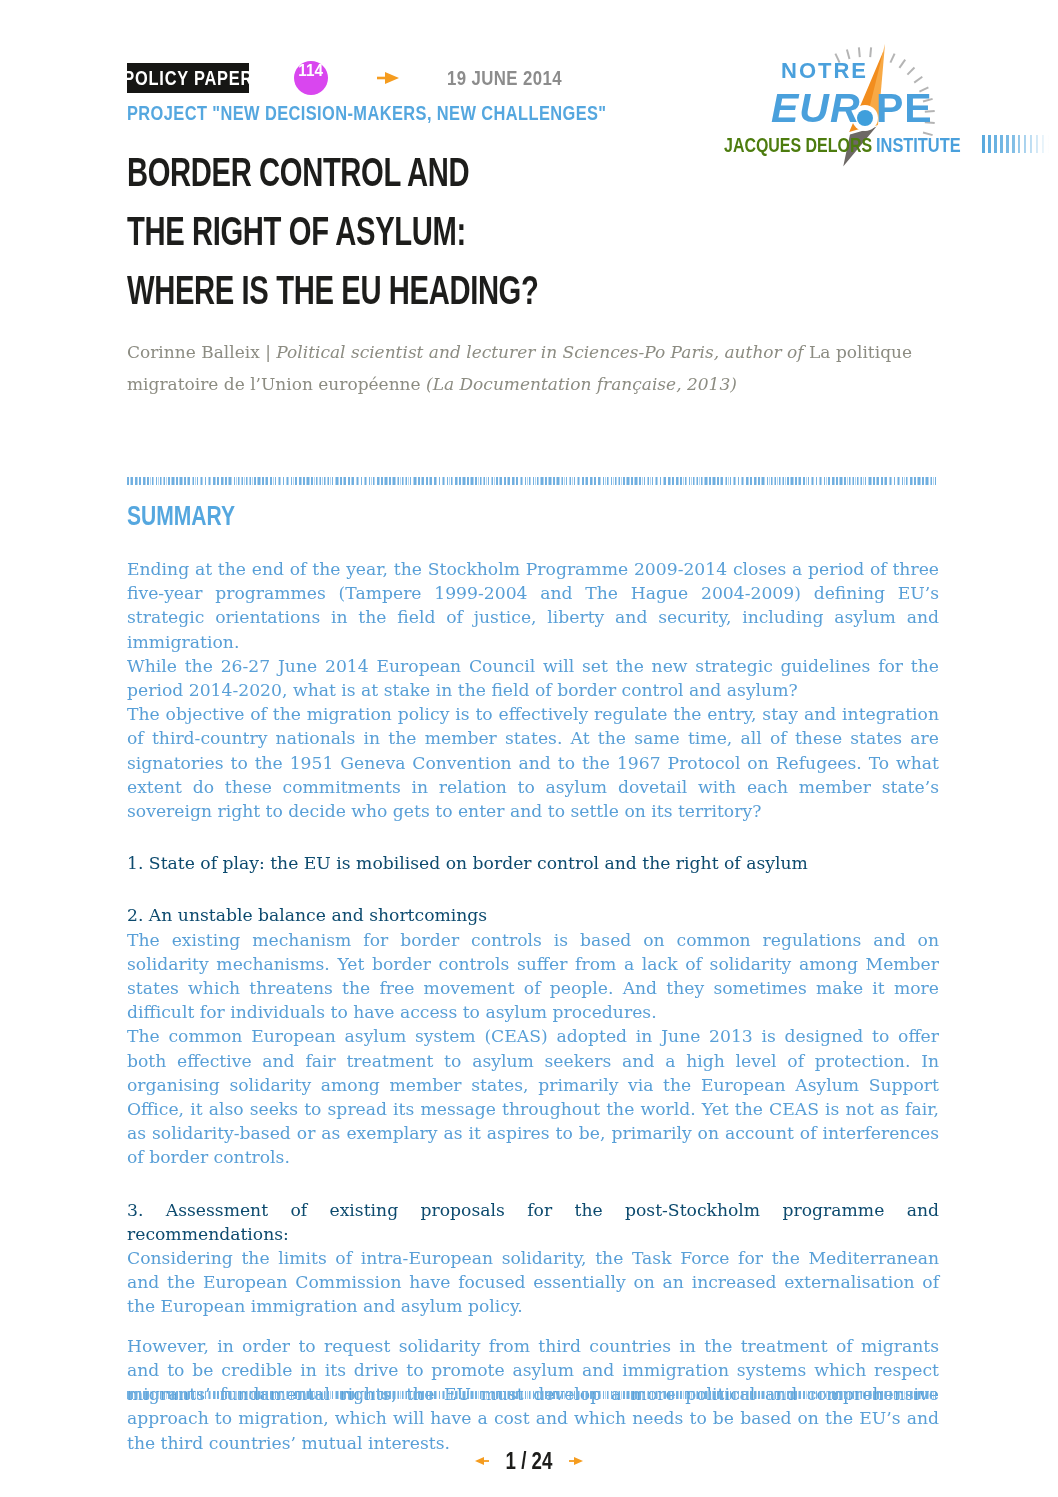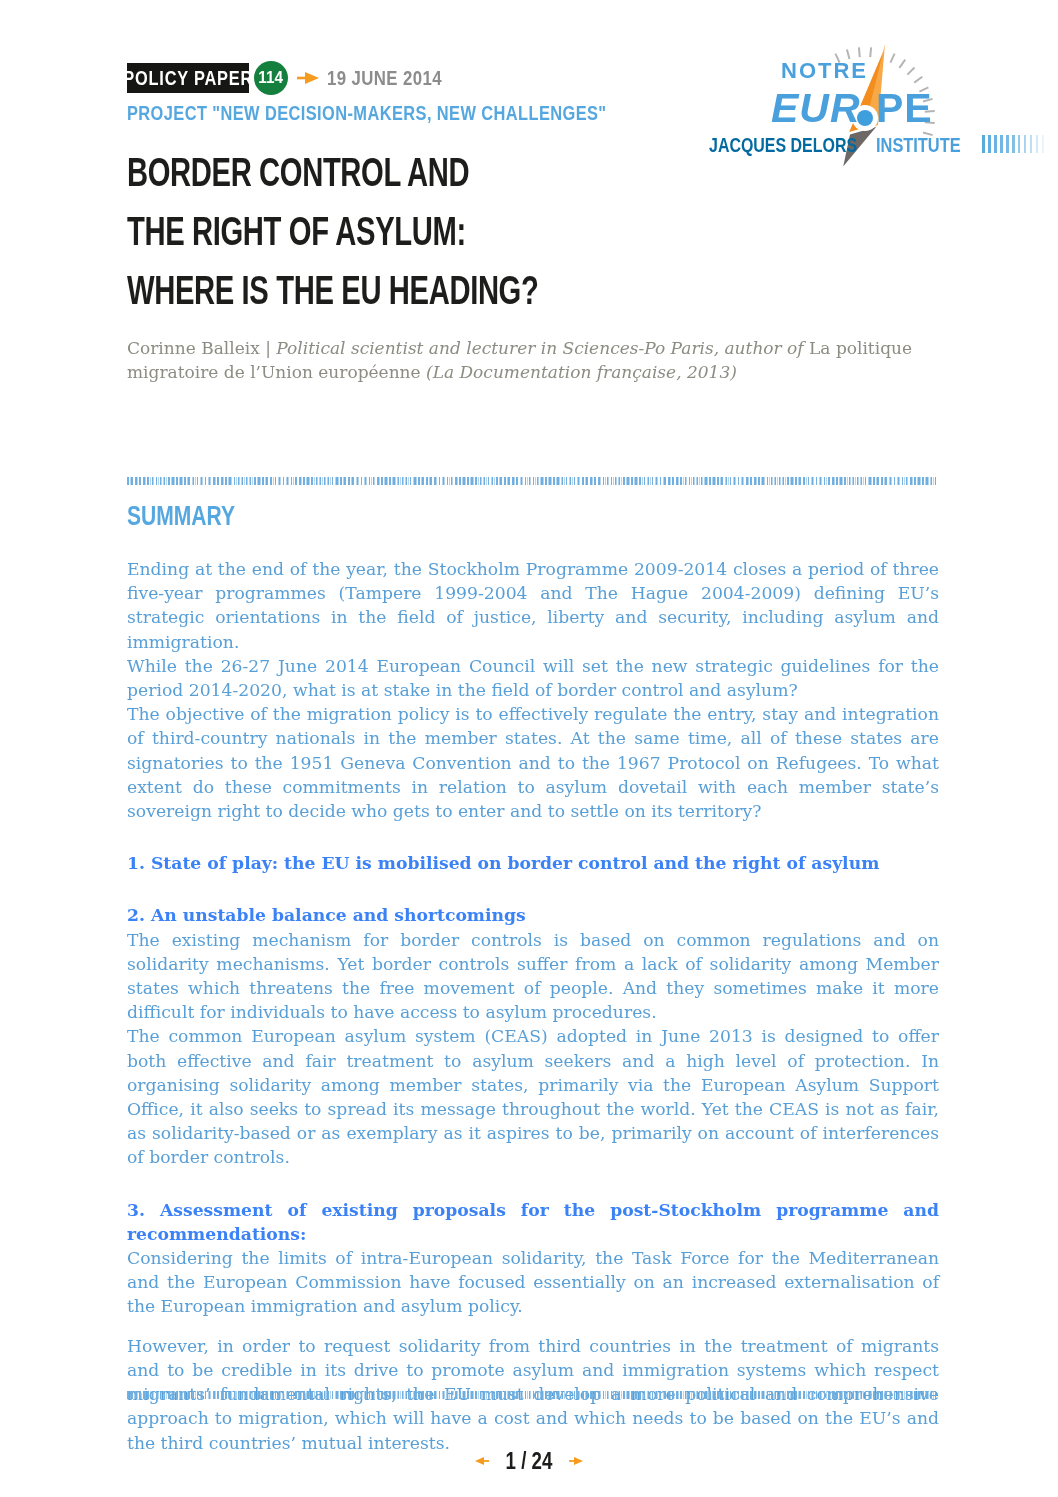--- a/index.html
+++ b/index.html
@@ -3,58 +3,58 @@
 <meta charset="utf-8">
 <style>
   * { margin:0; padding:0; box-sizing:border-box; }
   html,body { background:#e8e8e8; }
   .page {
     position:relative; width:1058px; height:1497px; margin:0 auto;
     background:#ffffff; overflow:hidden;
     font-family:"Liberation Sans", sans-serif;
   }
   
-  .header-row { position:absolute; left:127px; top:61px; height:34px; display:flex; align-items:center; }
+  .header-row { position:absolute; left:127px; top:61px; height:34px; display:flex; align-items:center;gap:40px; }
   .badge {
     width:122px; height:30px; background:#161614; color:#ffffff;
     display:flex; align-items:center; justify-content:center;
   }
   .badge span { font-size:21px; font-weight:700; letter-spacing:1px; transform:scaleX(0.78); white-space:nowrap; }
   .issue-circle {
     width:34px; height:34px; margin-left:5px; border-radius:50%;
-    background:#15803d; color:#fff; display:flex; align-items:center; justify-content:center;
+    background:#d946ef; color:#fff; display:flex; justify-content:center;
   }
   .issue-circle span { font-size:17px; font-weight:700; transform:scaleX(0.9); }
   .hdr-arrow { margin-left:9px; display:flex; align-items:center; }
   .date { margin-left:7px; font-size:21px; font-weight:700; color:#8c8c8c; letter-spacing:0.5px; transform:scaleX(0.8); transform-origin:0 50%; white-space:nowrap; }
   .project-line {
     position:absolute; left:127px; top:102px; font-size:20px; font-weight:700;
     color:#55a7df; letter-spacing:0.5px; transform:scaleX(0.82); transform-origin:0 0; white-space:nowrap;
   }
   
   .logo { position:absolute; left:700px; top:38px; width:358px; height:138px; }
   .logo-notre { position:absolute; left:81px; top:20px; font-size:22px; font-weight:700; letter-spacing:2px; color:#4aa0dc; }
   .logo-eur  { position:absolute; left:71px; top:47px; font-size:41px; font-weight:700; color:#4aa0dc; letter-spacing:1px;font-style:italic; }
   .logo-pe   { position:absolute; left:176px; top:47px; font-size:41px; font-weight:700; color:#4aa0dc; letter-spacing:1px; }
-  .logo-line3 { position:absolute; left:9px; top:95px; font-size:21px; font-weight:700; color:#0369a1; white-space:nowrap; }
+  .logo-line3 { position:absolute; left:24px; top:95px; font-size:21px; font-weight:700; color:#4d7c0f; white-space:nowrap; }
   .logo-jd  { display:inline-block; transform:scaleX(0.76); transform-origin:0 50%; }
   .logo-inst { position:absolute; left:176px; top:95px; font-size:21px; font-weight:700; color:#4aa0dc; transform:scaleX(0.78); transform-origin:0 50%; }
   .logo-ticks {
     position:absolute; left:282px; top:97px; width:70px; height:18px;
     background:
       linear-gradient(90deg, rgba(255,255,255,0) 0%, rgba(255,255,255,0.25) 45%, #ffffff 96%),
       repeating-linear-gradient(90deg, #58a9de 0 2.5px, rgba(255,255,255,0) 2.5px 6px);
   }
   .logo-svg { position:absolute; inset:0; pointer-events:none; }
   
   .title { position:absolute; left:127px; top:143px; color:#1d1d1b; font-weight:700; font-size:40px; line-height:59px; }
   .title .line { transform:scaleX(0.73); transform-origin:0 50%; white-space:nowrap; letter-spacing:-0.5px; }
   .author {
     position:absolute; left:127px; top:336px; width:814px;
-    font-family:"DejaVu Serif", serif; font-size:17px; line-height:24px; color:#8c8c82;
+    font-family:"DejaVu Serif", serif; font-size:17px; line-height:32px; color:#8c8c82;
   }
   .author .it { font-style:italic; }
   
   .sep {
     position:absolute; left:127px; width:809px; height:8px;
     background:
       repeating-linear-gradient(90deg, rgba(121,179,226,0.55) 0 1px, rgba(255,255,255,0) 1px 2.6px),
       repeating-linear-gradient(90deg, #6fafe0 0 1.5px, rgba(255,255,255,0) 1.5px 4.1px);
   }
   .sep-top { top:477px; }
@@ -63,21 +63,21 @@
   .summary-heading {
     position:absolute; left:127px; top:501px; font-size:27px; font-weight:700;
     color:#55a7df; transform:scaleX(0.78); transform-origin:0 0; white-space:nowrap;
   }
   .body {
     position:absolute; left:127px; top:557px; width:812px;
     font-family:"DejaVu Serif", serif; font-size:17.2px; line-height:24.2px;
     color:#589fd7; text-align:justify;
   }
   .sec { margin:0 0 15px 0; }
-  .sec-h { font-weight:700; color:#3b82f6;margin-top:28px; }
+  .sec-h { font-weight:400; color:#0c4a6e;margin-top:28px; }
   .sec-h:empty { display:none; }
   .sec-p { white-space:pre-line; margin:0; }
   
   .footer-pager {
     position:absolute; left:0; right:0; top:1446px; height:30px;
     display:flex; align-items:center; justify-content:center; gap:9px;
   }
   .page-num { font-size:24px; font-weight:700; color:#1d1d1b; letter-spacing:0px; transform:scaleX(0.78); white-space:nowrap; }
 </style>
 </head>

